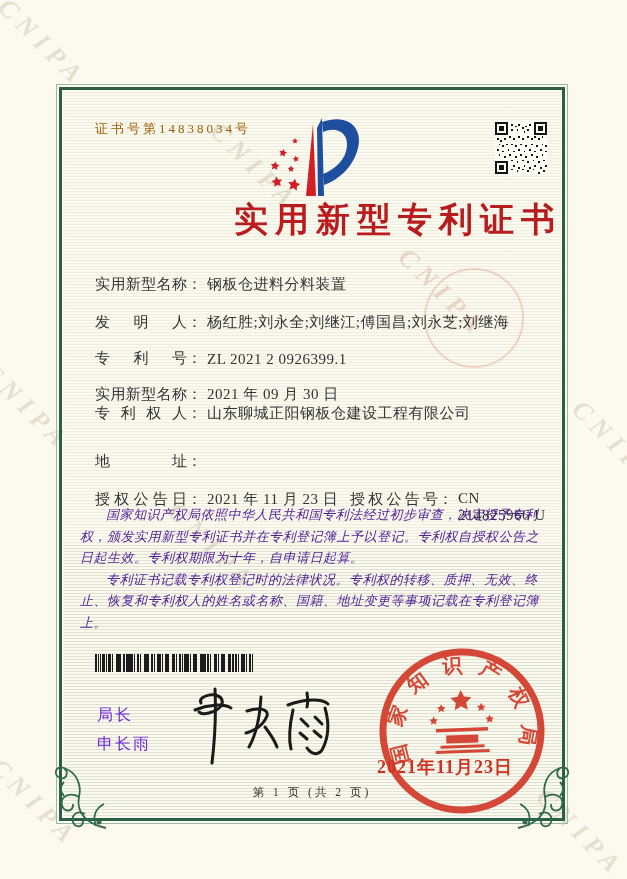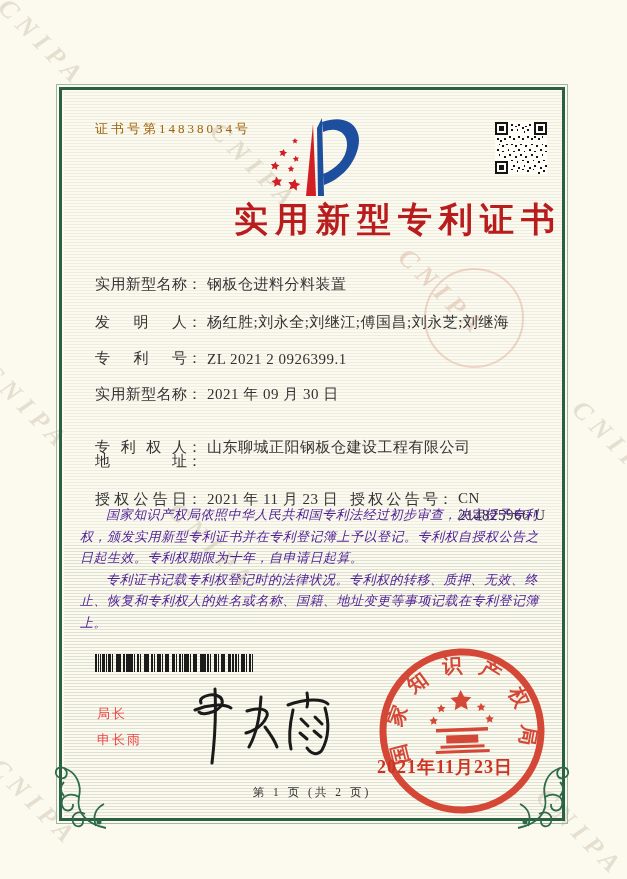--- a/index.html
+++ b/index.html
@@ -25,31 +25,31 @@
   .certno{position:absolute;left:33px;top:30px;font-size:13px;letter-spacing:3px;color:#a16207;}
   .logo{position:absolute;left:196px;top:18px;}
   .qr{position:absolute;left:433px;top:32px;}
   .title{position:absolute;left:0;top:107px;width:100%;text-align:right;
     font-size:34px;font-weight:bold;letter-spacing:7px;color:#b91c1c;}
   .row{position:absolute;left:33px;width:460px;font-size:15px;display:flex;align-items:flex-end;}
   .lab{display:inline-block;width:92px;text-align:justify;text-align-last:justify;flex:0 0 92px;color:#333;}
   .lab-s{display:inline-block;width:88px;text-align:justify;text-align-last:justify;flex:0 0 88px;color:#333;}
   .col{margin-right:5px;color:#333;}
   .val{color:#333;letter-spacing:0.5px;}
-  .r1{top:185px}.r2{top:223px}.r3{top:259px}.r4{top:295px}.r5{top:348px}.r6{top:362px}.r7{top:400px}
+  .r1{top:185px}.r2{top:223px}.r3{top:259px}.r4{top:295px}.r5{top:314px}.r6{top:362px}.r7{top:400px}
   .addr2{line-height:20px;}
   .pair2{position:absolute;left:255px;top:0;display:flex;}
   .paras{position:absolute;left:18px;top:414px;width:465px;font-size:13px;font-style:italic;
     line-height:21.5px;color:#4c1d95;letter-spacing:0.5px;}
   .paras p{margin:0;text-indent:2em;}
   .barcode{position:absolute;left:33px;top:564px;width:158px;height:18px;
     background:
       repeating-linear-gradient(90deg,#1c1c1c 0 2px,rgba(0,0,0,0) 2px 3px,#1c1c1c 3px 4px,rgba(0,0,0,0) 4px 7px,#1c1c1c 7px 10px,rgba(0,0,0,0) 10px 11px,#1c1c1c 11px 12px,rgba(0,0,0,0) 12px 14px),
       repeating-linear-gradient(90deg,rgba(0,0,0,0) 0 5px,#1c1c1c 5px 6px,rgba(0,0,0,0) 6px 13px,#1c1c1c 13px 16px,rgba(0,0,0,0) 16px 19px);}
-  .issuer{position:absolute;left:35px;top:615px;font-size:13px;letter-spacing:2px;color:#ef4444;}
+  .issuer{position:absolute;left:35px;top:615px;font-size:16px;letter-spacing:2px;color:#6d28d9;}
   .issuer div{margin-bottom:8px;}
   .signature{position:absolute;left:123px;top:593px;}
   .seal{position:absolute;left:312px;top:553px;}
   .seal-date{position:absolute;left:308px;top:665px;width:150px;text-align:center;
     font-size:18px;font-weight:bold;color:#cc3322;letter-spacing:1px;}
   .pageinfo{position:absolute;left:0;top:695px;width:100%;text-align:center;
     font-size:11.5px;letter-spacing:3px;color:#333;}
   .orn{position:absolute;top:652px;}
   .orn-left{left:-10px;}
   .orn-right{left:452px;transform:scaleX(-1);}

